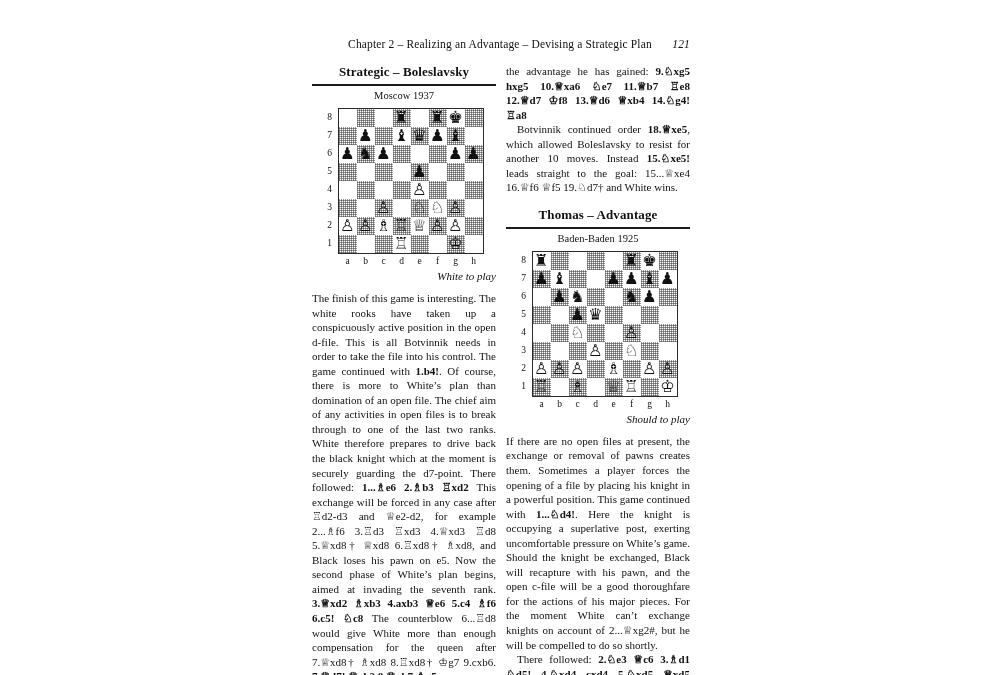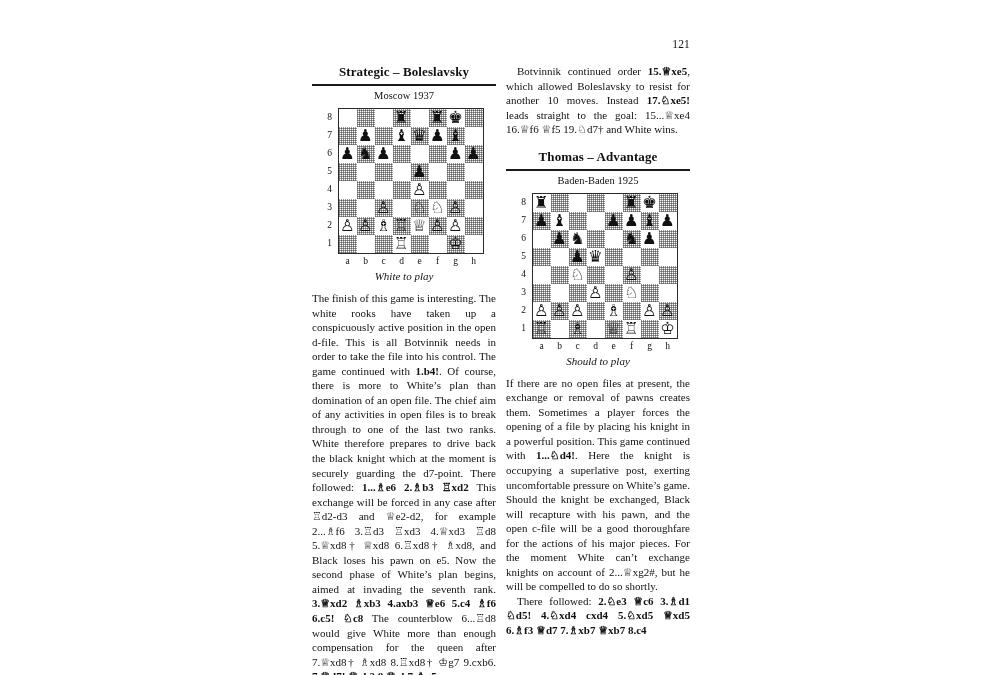--- a/index.html
+++ b/index.html
@@ -31,20 +31,21 @@
     font-size: 11.5px;
     letter-spacing: 0.15px;
   }
   .running-head .rh-title { flex: 0 0 auto; }
   .page-number {
     position: absolute;
     right: 0;
     top: 0;
     font-size: 11.5px;
     font-weight: 400;
+    font-style: italic;
   }
 
   .col {
     position: absolute;
     top: 64px;
     width: 184px;
   }
   .col-left { left: 312px; }
   .col-right { left: 506px; }
 
@@ -138,21 +139,21 @@
     display: flex;
     margin-top: 2px;
     padding-left: 13px;
   }
   .file-label {
     width: 18px;
   }
   .board-caption {
     font-style: italic;
     font-size: 11px;
-    text-align: center;
+    text-align: right;
     margin-top: 4px;
     margin-bottom: 9px;
   }
 
   
   .body-text {
     font-size: 11px;
     line-height: 14.55px;
     text-align: justify;
     text-justify: inter-word;
@@ -167,20 +168,21 @@
   .mv {
     font-weight: bold;
   }
 </style>
 </head>
 <body>
 
 <div class="page">
 
   <div class="running-head">
+    <span class="rh-title">Chapter 2 – Realizing an Advantage – Devising a Strategic Plan</span>
     <span class="page-number">121</span>
   </div>
 
   <div class="col col-left">
 
     <div class="game-head">
       <div class="game-title">Strategic – Boleslavsky</div>
       <div class="rule"></div>
       <div class="game-event">Moscow 1937</div>
     </div>
@@ -334,21 +336,22 @@
     <div class="board-caption">White to play</div>
 
     <div class="body-text" id="left-text">
         <p><span>The finish of this game is interesting. The white rooks have taken up a conspicuously active position in the open d-file. This is all Botvinnik needs in order to take the file into his control. The game continued with </span><span class="mv">1.b4!</span><span>. Of course, there is more to White’s plan than domination of an open file. The chief aim of any activities in open files is to break through to one of the last two ranks. White therefore prepares to drive back the black knight which at the moment is securely guarding the d7-point. There followed: </span><span class="mv">1...♗e6 2.♗b3 ♖xd2</span><span> This exchange will be forced in any case after ♖d2-d3 and ♕e2-d2, for example 2...♗f6 3.♖d3 ♖xd3 4.♕xd3 ♖d8 5.♕xd8† ♕xd8 6.♖xd8† ♗xd8, and Black loses his pawn on e5. Now the second phase of White’s plan begins, aimed at invading the seventh rank. </span><span class="mv">3.♕xd2 ♗xb3 4.axb3 ♕e6 5.c4 ♗f6 6.c5! ♘c8</span><span> The counterblow 6...♖d8 would give White more than enough compensation for the queen after 7.♕xd8† ♗xd8 8.♖xd8† ♔g7 9.cxb6. </span><span class="mv">7.♕d7! ♕xb3 8.♕xb7 ♗g5</span></p>
       </div>
   </div>
 
   <div class="col col-right">
 
     <div class="body-text" id="right-top">
-        <p class="indent"><span>Botvinnik continued order </span><span class="mv">15.♕xe5</span><span>, which allowed Boleslavsky to resist for another 10 moves. Instead </span><span class="mv">17.♘xe5!</span><span> leads straight to the goal: 15...♕xe4 16.♕f6 ♕f5 19.♘d7† and White wins.</span></p>
+        <p><span>the advantage he has gained: </span><span class="mv">9.♘xg5 hxg5 10.♕xa6 ♘e7 11.♕b7 ♖e8 12.♕d7 ♔f8 13.♕d6 ♕xb4 14.♘g4! ♖a8</span></p>
+        <p class="indent"><span>Botvinnik continued order </span><span class="mv">18.♕xe5</span><span>, which allowed Boleslavsky to resist for another 10 moves. Instead </span><span class="mv">15.♘xe5!</span><span> leads straight to the goal: 15...♕xe4 16.♕f6 ♕f5 19.♘d7† and White wins.</span></p>
       </div>
 
     <div class="game-head" style="margin-top:12px;">
       <div class="game-title">Thomas – Advantage</div>
       <div class="rule"></div>
       <div class="game-event">Baden-Baden 1925</div>
     </div>
 
     <div class="board-wrap">
       <div class="board-grid">

